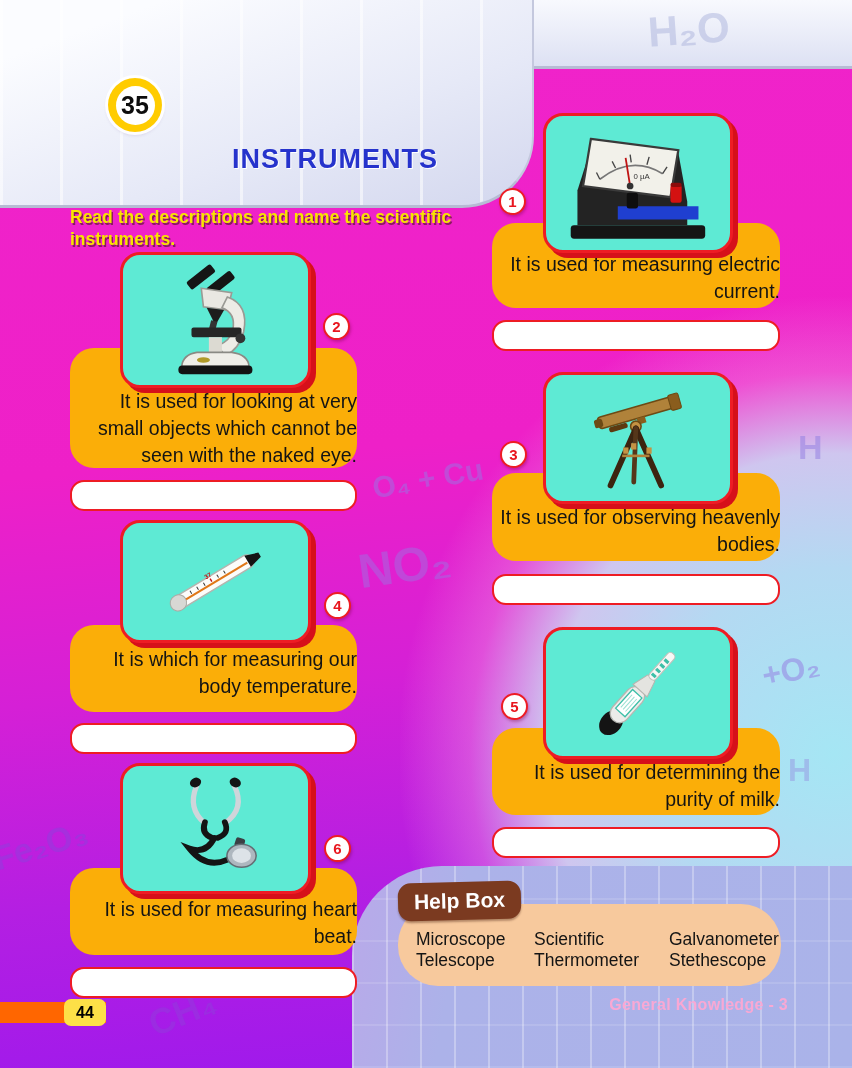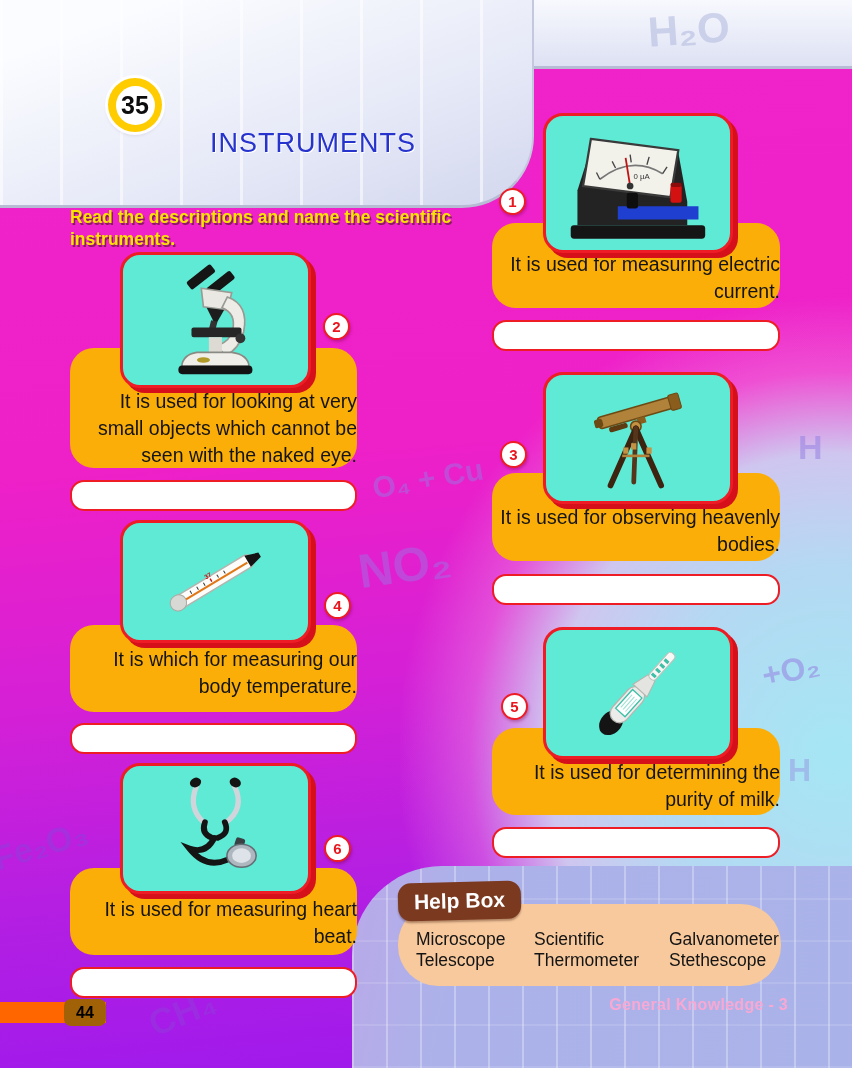--- a/index.html
+++ b/index.html
@@ -33,21 +33,21 @@
   .d-h2{left:788px;top:752px;font-size:32px;color:rgba(150,150,225,.5);}
 
   
   .badge35{left:108px;top:78px;width:54px;height:54px;border-radius:50%;background:#ffcc00;
     box-shadow:0 0 0 3px rgba(255,255,255,.95), 0 2px 4px rgba(80,40,120,.3);
     display:flex;align-items:center;justify-content:center;}
   .badge35 span{width:39px;height:39px;border-radius:50%;background:#fff;display:flex;align-items:center;justify-content:center;
     font-size:25px;font-weight:bold;color:#0d0d0d;}
   .title-main{left:178px;top:66px;width:310px;text-align:center;font-size:57px;font-weight:bold;letter-spacing:1px;color:#f41ad6;
     text-shadow:-2px -2px 0 #fff,2px -2px 0 #fff,-2px 2px 0 #fff,2px 2px 0 #fff,0 -3px 0 #fff,0 3px 0 #fff,-3px 0 0 #fff,3px 0 0 #fff,4px 5px 0 #2a28cc,6px 6px 0 #2a28cc;}
-  .title-sub{left:210px;top:128px;width:250px;font-size:27px;font-weight:normal;letter-spacing:1px;color:#2633cc;
+  .title-sub{left:210px;top:144px;width:250px;text-align:center;font-size:27px;font-weight:bold;letter-spacing:1px;color:#2633cc;
     text-shadow:1px 1px 0 #ffffff;}
   .instruction{left:70px;top:206px;width:382px;font-size:17.5px;font-weight:bold;color:#f8e400;line-height:1.28;
     text-shadow:1.5px 1.5px 0 #8a1a5e;}
 
   
   .card{background:#5eead4;border:3px solid #ee1c24;border-radius:20px;box-shadow:5px 5px 0 #d6101a;
     display:flex;align-items:center;justify-content:center;z-index:3;}
   .card svg{width:88%;height:92%;}
   .desc{background:#fbae08;border-radius:24px;color:#141414;font-size:19.5px;line-height:27px;text-align:right;z-index:2;box-sizing:border-box;}
   .ans{background:#ffffff;border:2.5px solid #ee1c24;border-radius:14px;z-index:2;box-sizing:border-box;}
@@ -89,21 +89,21 @@
   .help-label{left:398px;top:882px;height:38px;padding:0 16px;background:#7b3a20;border-radius:13px;
     color:#fff;font-size:21px;font-weight:bold;display:flex;align-items:center;z-index:6;
     box-shadow:0 2px 2px rgba(60,20,10,.35);transform:rotate(-1.5deg);}
   .help-body{left:398px;top:904px;width:383px;height:82px;background:#f7c99d;border-radius:40px;z-index:5;
     display:grid;grid-template-columns:118px 135px 1fr;row-gap:0;align-content:center;
     padding:14px 20px 4px 18px;box-sizing:border-box;font-size:17.5px;color:#141414;}
   .help-body div{text-align:left;}
 
   
   .page-bar{left:0;top:1002px;width:106px;height:21px;background:#ff6600;}
-  .page-num{left:64px;top:999px;width:42px;height:27px;background:#a16207;border-radius:7px;display:flex;align-items:center;justify-content:center;
+  .page-num{left:64px;top:999px;width:42px;height:27px;background:#fde047;border-radius:7px;display:flex;align-items:center;justify-content:center;
     font-size:16px;font-weight:bold;color:#000;z-index:2;}
   .gk-footer{left:560px;top:996px;width:228px;text-align:right;font-size:16px;font-weight:bold;color:#f9a8d4;letter-spacing:.3px;}
 </style>
 </head>
 <body>
 
 <div class="page">
 
   <div class="abs bg-base"></div>
   <div class="abs bg-cyan"></div>

